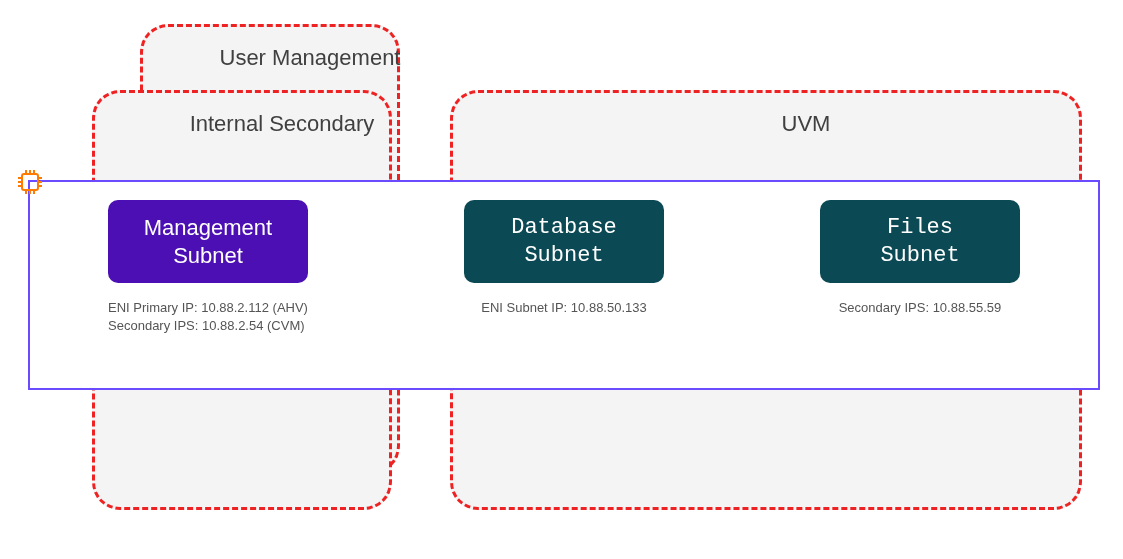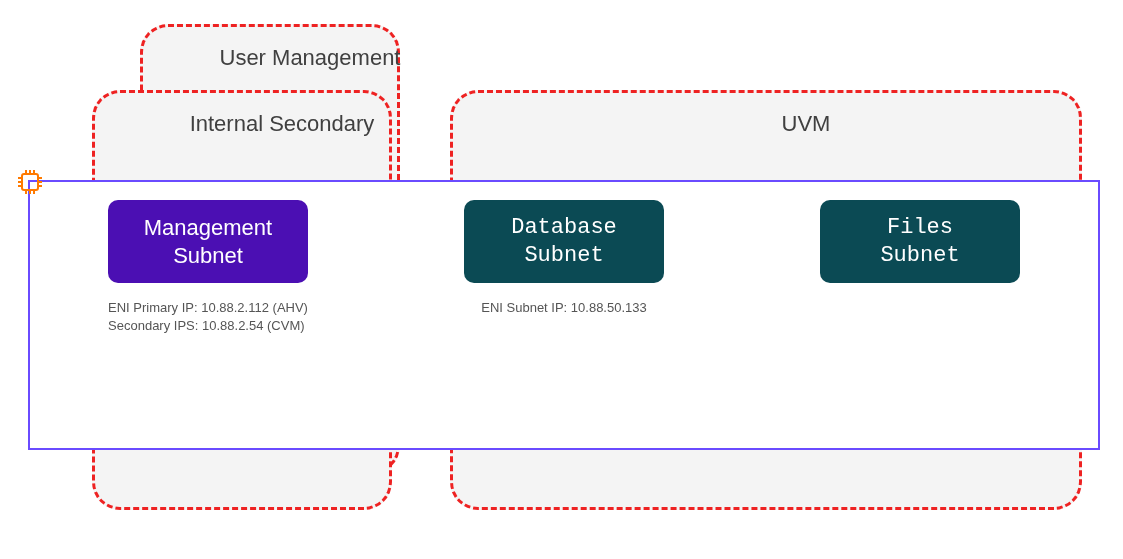--- a/index.html
+++ b/index.html
@@ -30,21 +30,21 @@
   }
   #zone-usermgmt { left: 140px; top: 24px;  width: 260px; height: 450px; }
   #zone-intmgmt  { left: 92px;  top: 90px;  width: 300px; height: 420px; }
   #zone-uvm      { left: 450px; top: 90px;  width: 632px; height: 420px; }
 
   .host-box {
     position: absolute;
     left: 28px;
     top: 180px;
     width: 1072px;
-    height: 270px;
+    height: 210px;
     border: 2px solid #6a4bff;
     background: #fff;
     display: flex;
     justify-content: space-around;
     align-items: flex-start;
     padding-top: 18px;
   }
   .chip-icon {
     position: absolute;
     left: -14px;
@@ -127,15 +127,16 @@
     <div class="ip-text">
       <div>ENI Subnet IP: 10.88.50.133</div>
     </div>
   </div>
 
   <div class="subnet-col">
     <div class="subnet-box subnet-teal">
       <span>Files<br>Subnet</span>
     </div>
     <div class="ip-text">
+      <div>Secondary IPS: 10.88.55.59</div>
     </div>
   </div>
 </div>
 
 </body></html>

